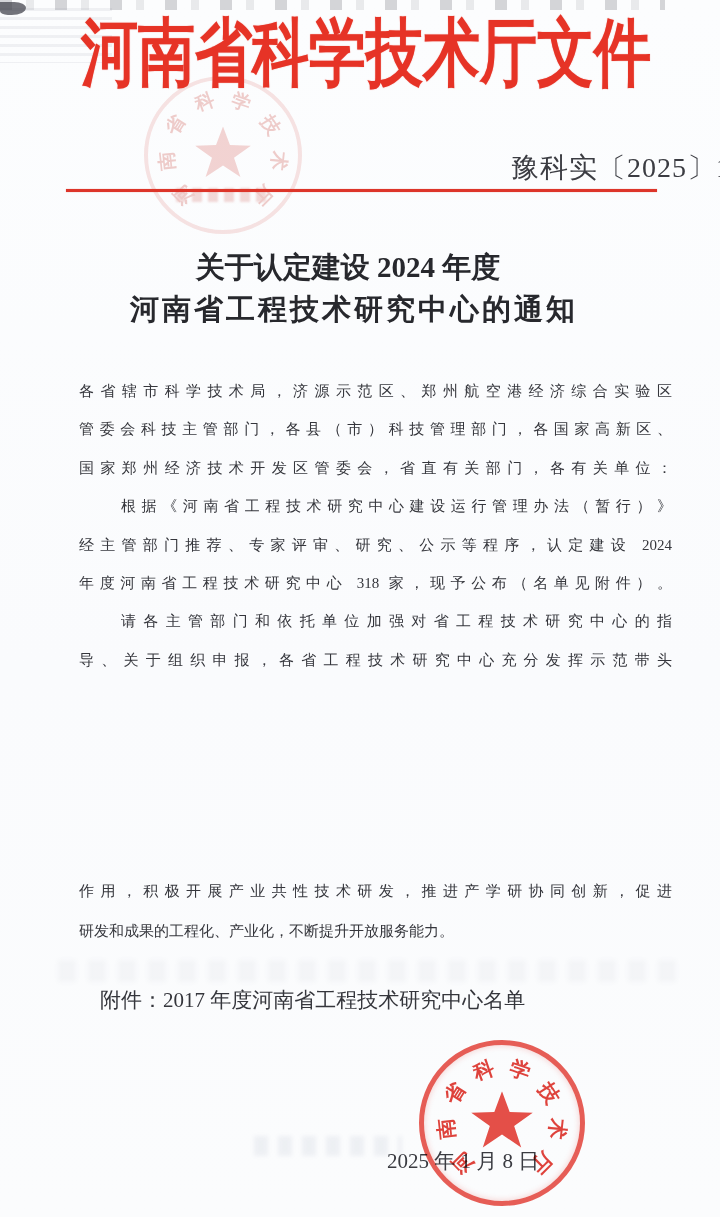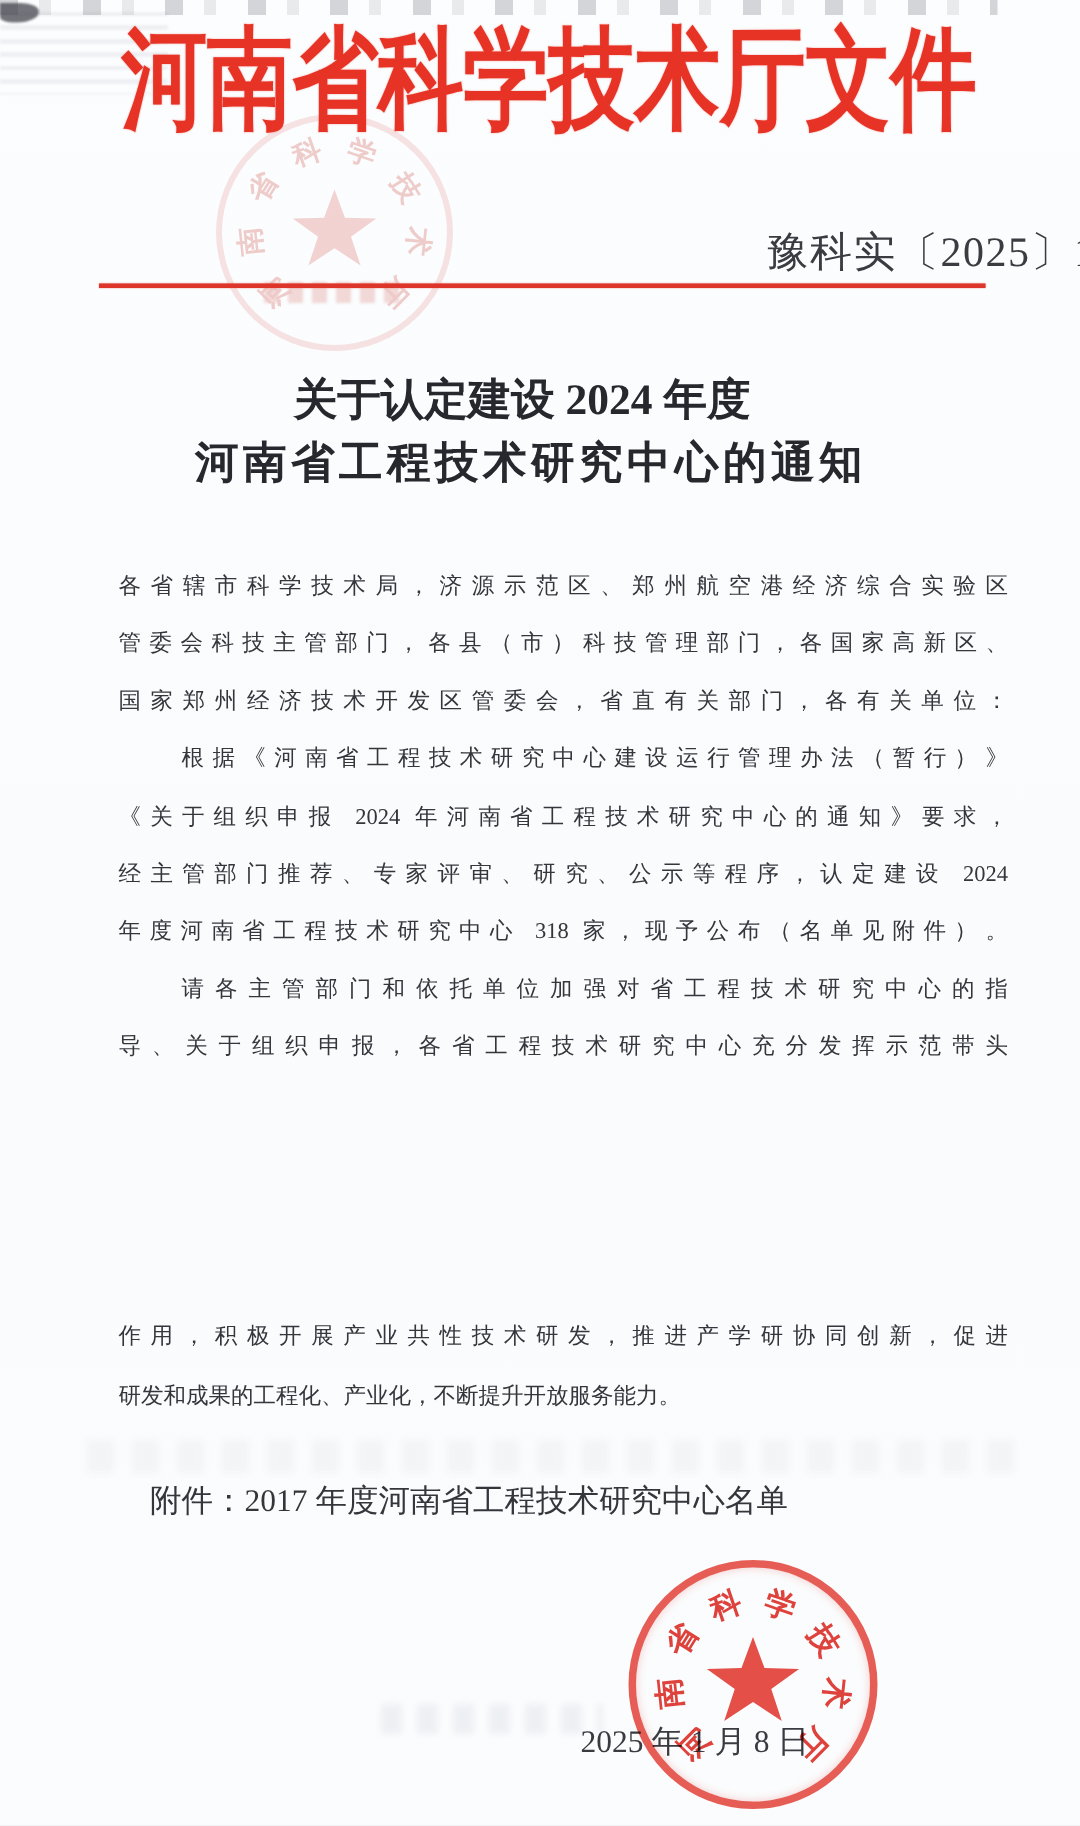--- a/index.html
+++ b/index.html
@@ -168,21 +168,20 @@
   <div class="doc-title">
     <div class="t1">关于认定建设 2024 年度</div>
     <div class="t2">河南省工程技术研究中心的通知</div>
   </div>
 
   <div class="body-block chunk1">
     <div class="line">各省辖市科学技术局，济源示范区、郑州航空港经济综合实验区</div>
     <div class="line">管委会科技主管部门，各县（市）科技管理部门，各国家高新区、</div>
     <div class="line">国家郑州经济技术开发区管委会，省直有关部门，各有关单位：</div>
     <div class="line indent">根据《河南省工程技术研究中心建设运行管理办法（暂行）》</div>
-    <div class="line">《关于组织申报 2024 年河南省工程技术研究中心的通知》要求，</div>
     <div class="line">经主管部门推荐、专家评审、研究、公示等程序，认定建设 2024</div>
     <div class="line">年度河南省工程技术研究中心 318 家，现予公布（名单见附件）。</div>
     <div class="line indent">请各主管部门和依托单位加强对省工程技术研究中心的指</div>
     <div class="line">导、关于组织申报，各省工程技术研究中心充分发挥示范带头</div>
   </div>
 
   <div class="body-block chunk2">
     <div class="line">作用，积极开展产业共性技术研发，推进产学研协同创新，促进</div>
     <div class="line loose">研发和成果的工程化、产业化，不断提升开放服务能力。</div>
   </div>

